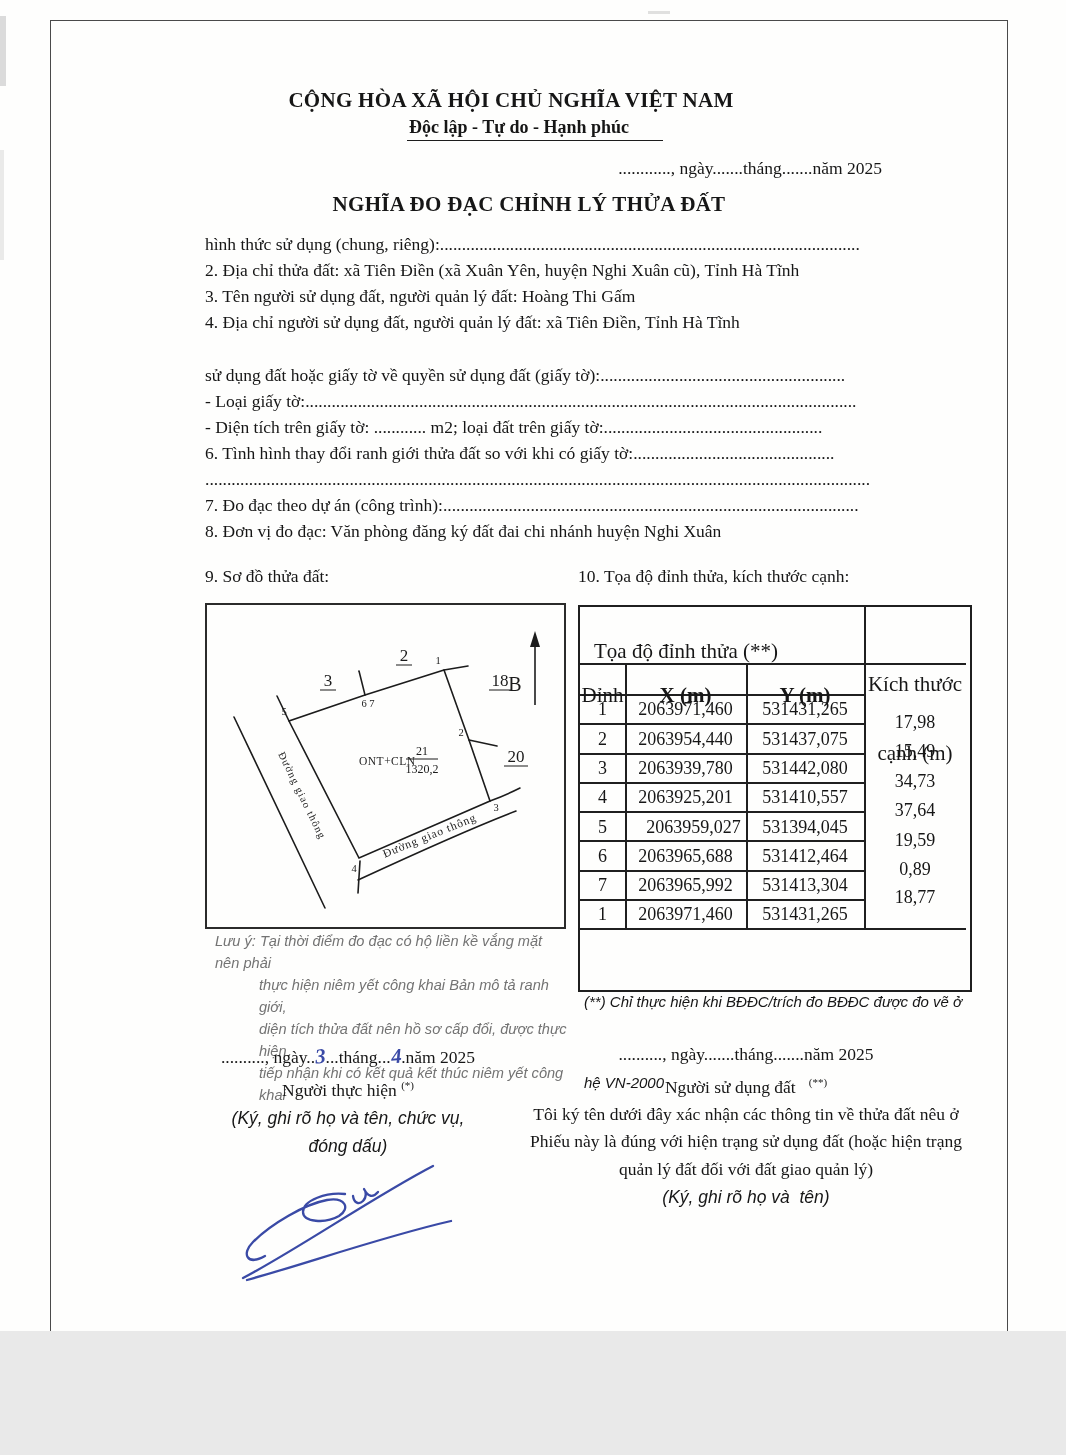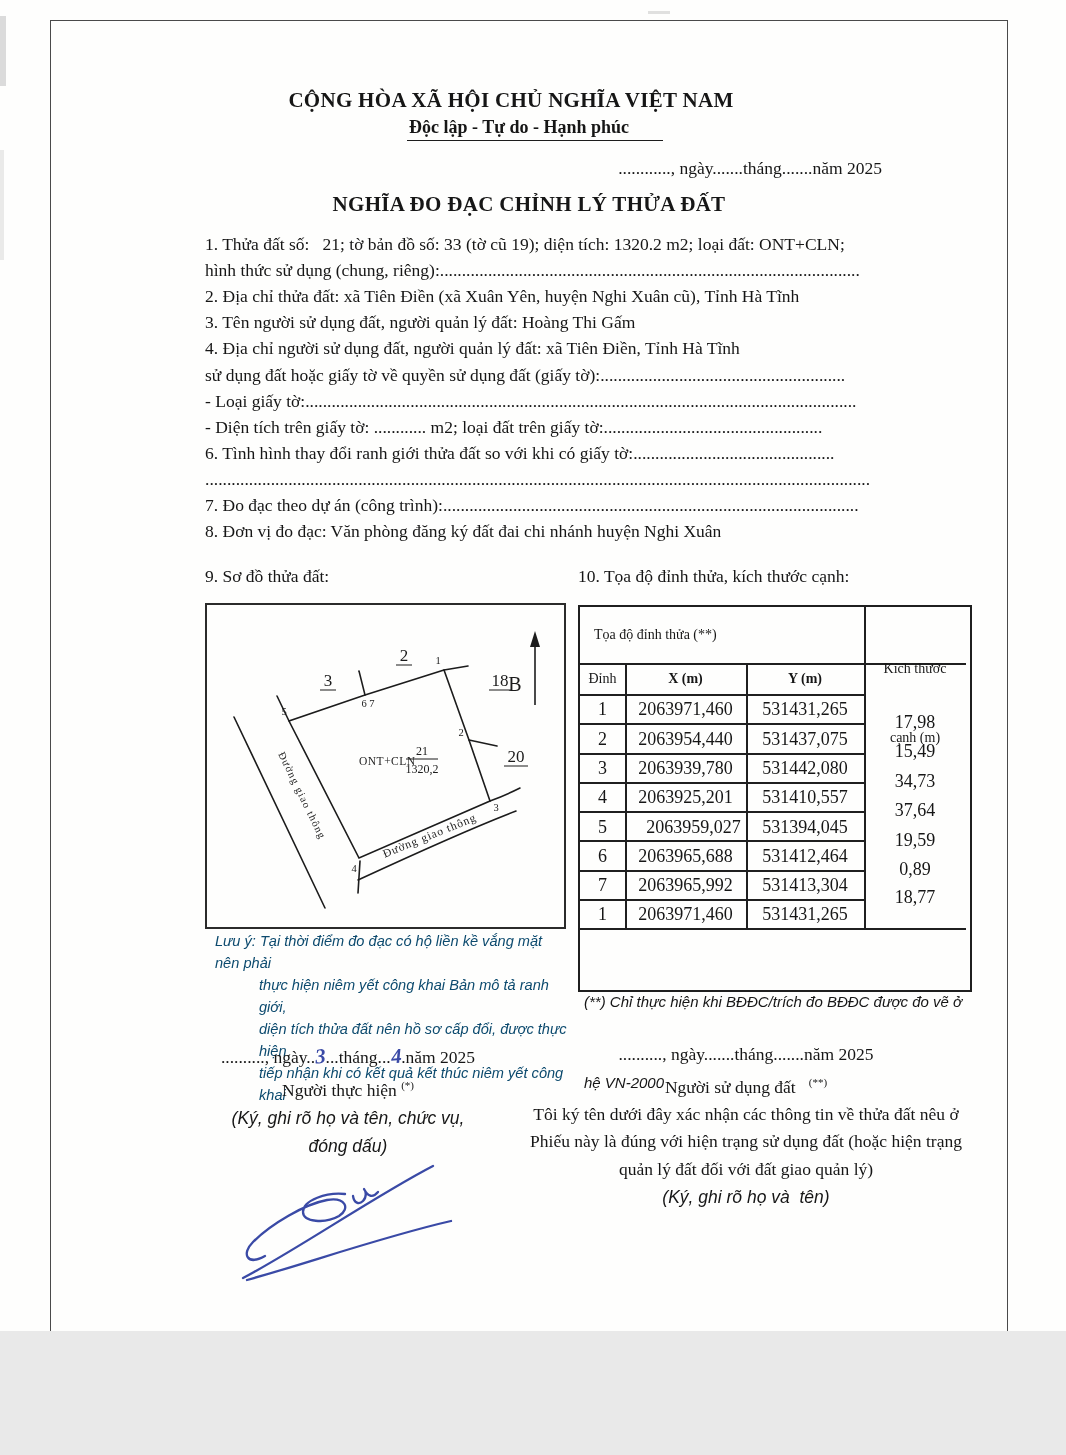--- a/index.html
+++ b/index.html
@@ -13,29 +13,29 @@
   .doc-line{white-space:pre;overflow:hidden;height:26px;line-height:26px;}
   .h-title{font-size:21px;letter-spacing:.3px;}
   .motto{font-size:18px;}
   .motto-inner{display:inline-block;border-bottom:1.6px solid #1d1d1d;padding:0 34px 2px 2px;}
   .body-txt{font-size:17.5px;}
   .sec-label{font-size:17.5px;white-space:pre;}
   
   .diagram-box{left:205px;top:603px;width:357px;height:322px;border:2px solid #2b2b2b;background:#fefefd;}
   
   .luu-y{left:215px;top:930px;width:352px;font-family:"Liberation Sans","DejaVu Sans",sans-serif;
-         font-style:italic;font-size:14.6px;line-height:22px;color:#0c4a6e;}
+         font-style:italic;font-size:14.6px;line-height:22px;color:#737373;}
   .luu-y .cont{margin-left:44px;}
   
   .tbl{left:578px;top:605px;width:390px;height:383px;border:2px solid #1f1f1f;}
   .tbl .vl,.tbl .hl{position:absolute;background:#1f1f1f;}
   .tbl .vl{width:1.6px;}
   .tbl .hl{height:1.6px;}
   .tbl .cell{position:absolute;text-align:center;font-size:18px;line-height:26px;white-space:pre;}
-  .tbl .small-head{font-size:14px;}
+  .tbl .small-head{font-size:21px;margin-top:16px;}
   .tbl .foot{position:absolute;left:0;top:323px;width:382px;padding:4px 4px 0 4px;
              font-family:"Liberation Sans","DejaVu Sans",sans-serif;font-style:italic;
              font-size:15px;line-height:27px;white-space:pre;}
   
   .f-left{left:162px;top:1042px;width:372px;text-align:center;font-size:17.5px;}
   .f-right{left:500px;top:1040px;width:492px;text-align:center;font-size:17.5px;}
   .role-line{line-height:28px;}
   .date-line{line-height:28px;white-space:pre;}
   .sup{font-size:11px;vertical-align:super;}
   .sign-note{font-family:"Liberation Sans","DejaVu Sans",sans-serif;font-style:italic;font-size:17.5px;line-height:28px;}
@@ -56,21 +56,20 @@
   <div class="noise" style="left:648px;top:11px;width:22px;height:3px;opacity:.3;"></div>
 
   <div class="abs ctr h-title b" style="left:0;top:88px;width:1022px;">CỘNG HÒA XÃ HỘI CHỦ NGHĨA VIỆT NAM</div>
   <div class="abs ctr motto b" style="left:0;top:117px;width:1022px;padding-left:24px;">
     <span class="motto-inner">Độc lập - Tự do - Hạnh phúc</span>
   </div>
   <div class="abs body-txt pre" style="left:570px;top:158px;width:312px;text-align:right;">............, ngày.......tháng.......năm 2025</div>
   <div class="abs ctr h-title b" style="left:0;top:192px;width:1058px;">NGHĨA ĐO ĐẠC CHỈNH LÝ THỬA ĐẤT</div>
 
   <div class="abs body-txt" style="left:205px;top:231px;width:700px;">
-    <div class="doc-line">1. Thửa đất số:   21; tờ bản đồ số: 33 (tờ cũ 19); diện tích: 1320.2 m2; loại đất: ONT+CLN;</div>
     <div class="doc-line">hình thức sử dụng (chung, riêng):................................................................................................</div>
     <div class="doc-line">2. Địa chỉ thửa đất: xã Tiên Điền (xã Xuân Yên, huyện Nghi Xuân cũ), Tỉnh Hà Tĩnh</div>
     <div class="doc-line">3. Tên người sử dụng đất, người quản lý đất: Hoàng Thi Gấm</div>
     <div class="doc-line">4. Địa chỉ người sử dụng đất, người quản lý đất: xã Tiên Điền, Tỉnh Hà Tĩnh</div>
   </div>
 
   <div class="abs body-txt" style="left:205px;top:362px;width:700px;">
     <div class="doc-line">sử dụng đất hoặc giấy tờ về quyền sử dụng đất (giấy tờ):........................................................</div>
     <div class="doc-line">- Loại giấy tờ:..............................................................................................................................</div>
     <div class="doc-line">- Diện tích trên giấy tờ: ............ m2; loại đất trên giấy tờ:..................................................</div>

